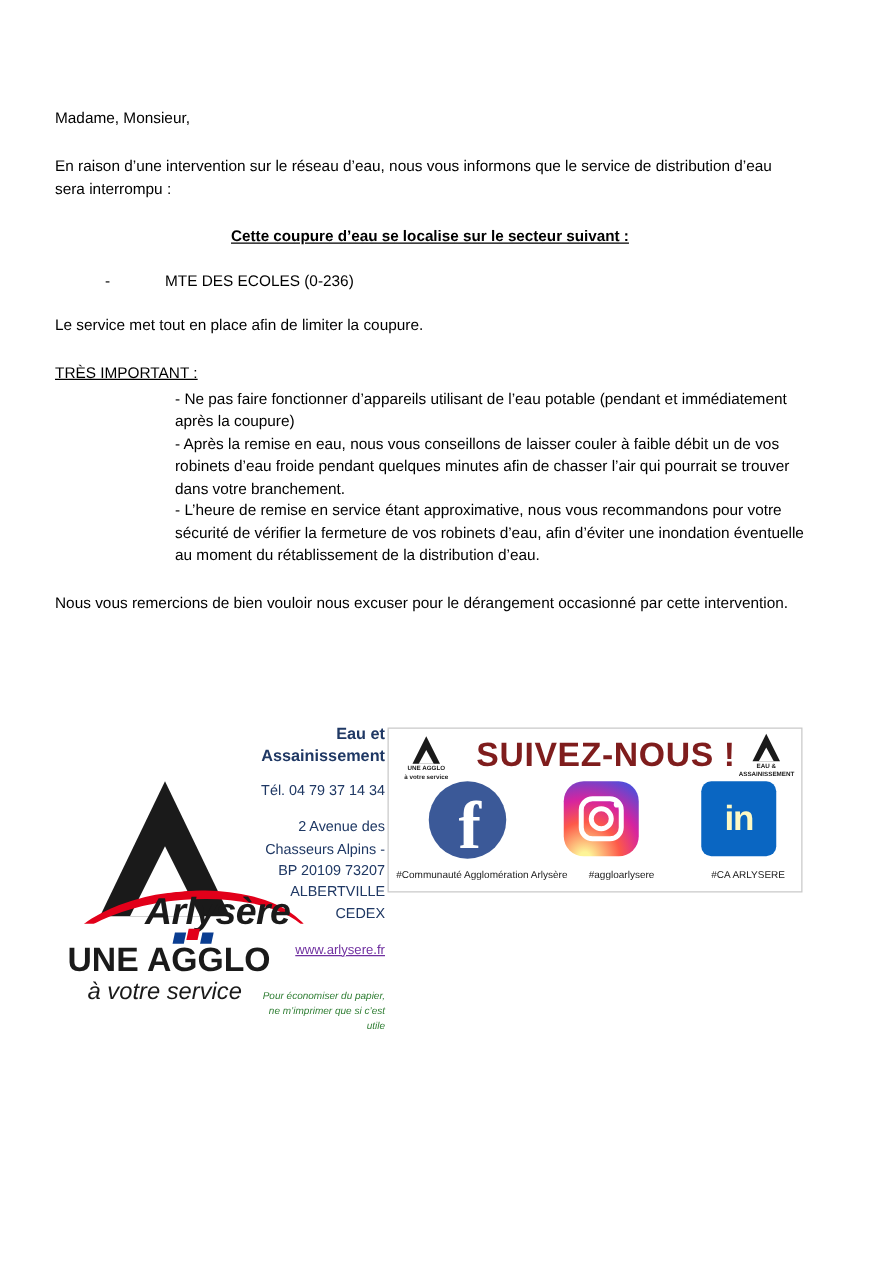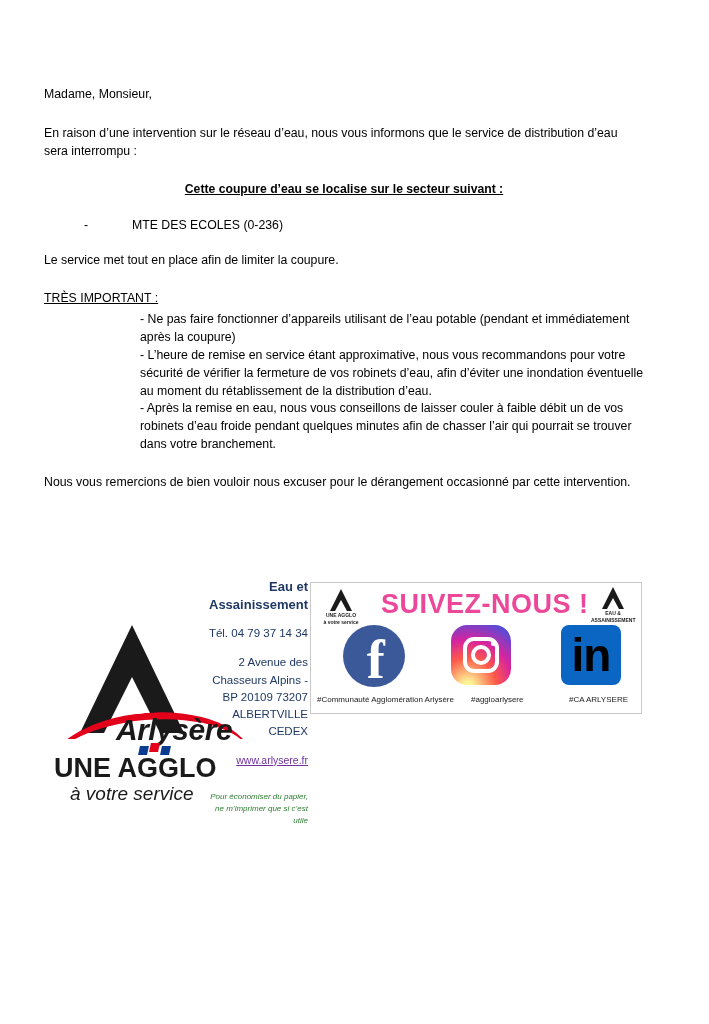--- a/index.html
+++ b/index.html
@@ -218,21 +218,21 @@
     height: 130px;
     border: 1px solid #c9c9c9;
     background: #ffffff;
   }
   .banner-title {
     position: absolute;
     left: 70px;
     top: 6px;
     font-size: 27px;
     font-weight: bold;
-    color: #ec4899;
+    color: #7f1d1d;
     letter-spacing: 0.5px;
   }
   .mini-logo {
     position: absolute;
     width: 44px;
     height: 38px;
     text-align: center;
   }
   .mini-logo.left { left: 8px; top: 6px; }
   .mini-logo.right { right: 6px; top: 4px; }
@@ -314,23 +314,23 @@
     width: 5px; height: 5px;
     border-radius: 50%;
     background: #fff;
   }
   .ic-li {
     left: 228px; top: 0;
     width: 60px; height: 60px;
     border-radius: 8px;
     background: #0a66c2;
     position: absolute;
-    color: #000000;
-    font-weight: bold;
-    font-size: 46px;
+    color: #fef9c3;
+    font-weight: bold;
+    font-size: 28px;
     text-align: center;
     line-height: 60px;
     letter-spacing: -1px;
   }
   .tags {
     position: absolute;
     left: 0;
     top: 112px;
     width: 330px;
     font-size: 8px;
@@ -358,22 +358,22 @@
     <div class="bullet-row">
       <span class="dash">-</span><span>MTE DES ECOLES (0-236)</span>
     </div>
 
     <p class="service-line">Le service met tout en place afin de limiter la coupure.</p>
 
     <p class="important-label"><u>TRÈS IMPORTANT :</u></p>
 
     <div class="indent-block">
       <div class="item">- Ne pas faire fonctionner d’appareils utilisant de l’eau potable (pendant et immédiatement après la coupure)</div>
+      <div class="item">- Après la remise en eau, nous vous conseillons de laisser couler à faible débit un de vos robinets d’eau froide pendant quelques minutes afin de chasser l’air qui pourrait se trouver dans votre branchement.</div>
       <div class="item">- L’heure de remise en service étant approximative, nous vous recommandons pour votre sécurité de vérifier la fermeture de vos robinets d’eau, afin d’éviter une inondation éventuelle au moment du rétablissement de la distribution d’eau.</div>
-      <div class="item">- Après la remise en eau, nous vous conseillons de laisser couler à faible débit un de vos robinets d’eau froide pendant quelques minutes afin de chasser l’air qui pourrait se trouver dans votre branchement.</div>
     </div>
 
     <p class="closing">Nous vous remercions de bien vouloir nous excuser pour le dérangement occasionné par cette intervention.</p>
   </div>
 
   <div class="footer">
 
     <div class="logo-block">
       <div class="logo-a"></div>
       <div class="logo-a-cut"></div>

